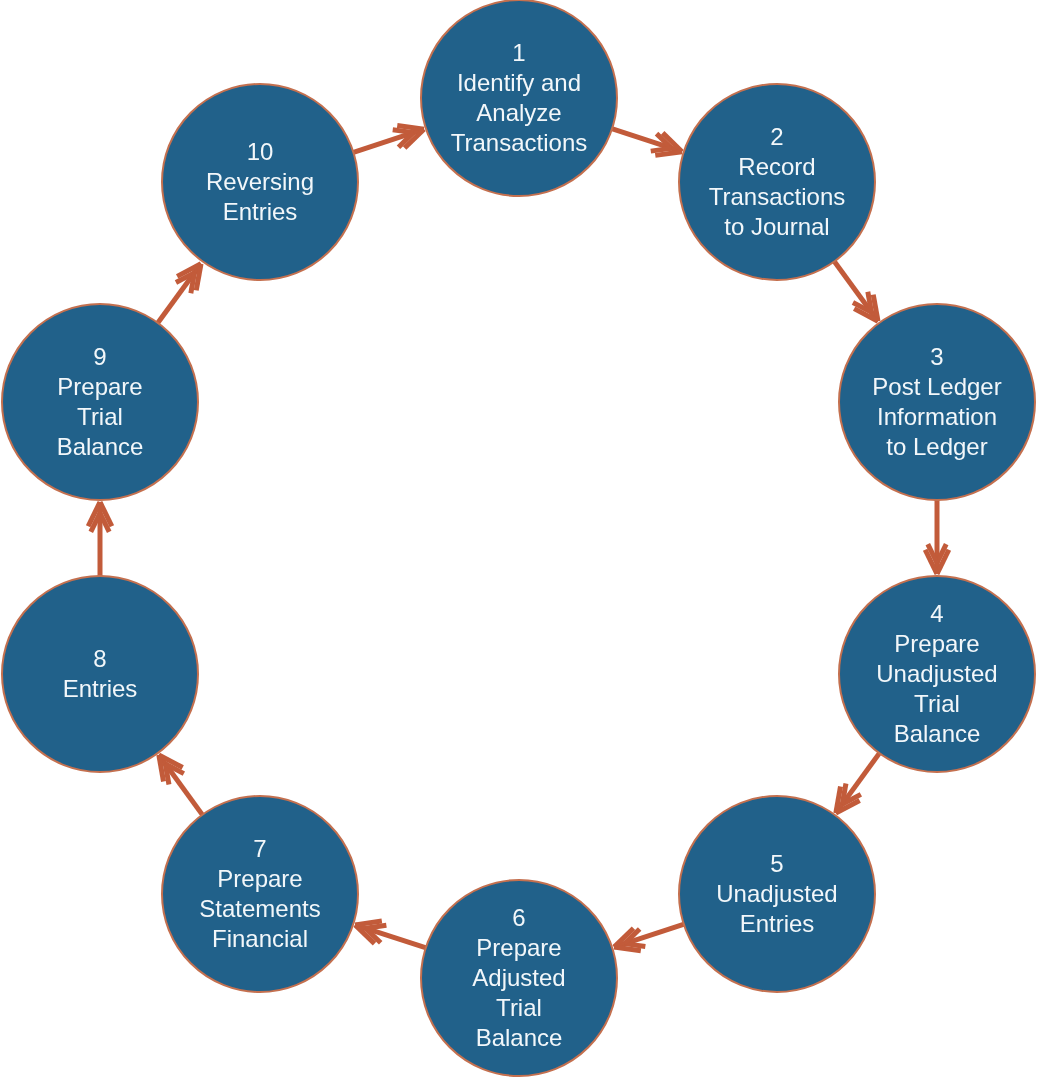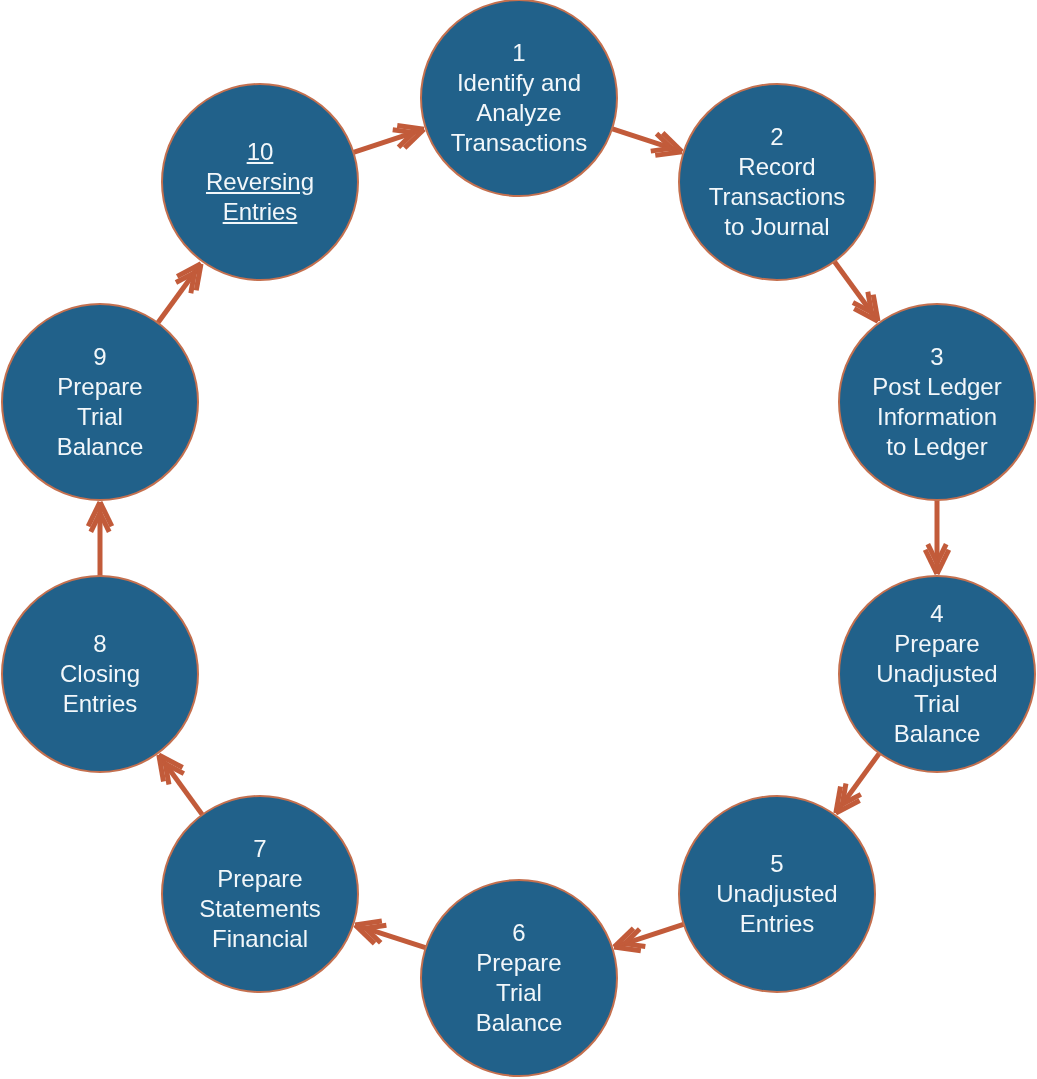--- a/index.html
+++ b/index.html
@@ -32,21 +32,21 @@
   .label{width:100%;}
   .s1{left:420px;top:-1px;}
   .s2{left:678px;top:83px;}
   .s3{left:838px;top:303px;}
   .s4{left:838px;top:575px;}
   .s5{left:678px;top:795px;}
   .s6{left:420px;top:879px;}
   .s7{left:161px;top:795px;}
   .s8{left:1px;top:575px;}
   .s9{left:1px;top:303px;}
-  .s10{left:161px;top:83px;text-decoration:underline;}
+  .s10{left:161px;top:83px;}
 </style>
 </head>
 <body>
 
 <div class="diagram">
 
   <svg class="arrow-layer" width="1037" height="1079" viewBox="0 0 1037 1079" xmlns="http://www.w3.org/2000/svg">
       <g>
         <line x1="610.1790633682698" y1="128.03961390039896" x2="682.0218089913857" y2="151.70873552041775"></line>
         <line x1="682.0218089913857" y1="151.70873552041775" x2="662.6766748110342" y2="132.8735083239065"></line>
@@ -161,38 +161,38 @@
       <div>5</div>
       <div>Unadjusted</div>
       <div>Entries</div>
     </div>
   </div>
 
   <div class="circle s6">
     <div class="label">
       <div>6</div>
       <div>Prepare</div>
+      <div>Adjusted</div>
       <div>Trial</div>
       <div>Balance</div>
     </div>
   </div>
 
   <div class="circle s7">
     <div class="label">
       <div>7</div>
       <div>Prepare</div>
       <div>Statements</div>
       <div>Financial</div>
     </div>
   </div>
 
   <div class="circle s8">
     <div class="label">
       <div>8</div>
-      <div>Closing</div>
       <div>Entries</div>
     </div>
   </div>
 
   <div class="circle s9">
     <div class="label">
       <div>9</div>
       <div>Prepare</div>
       <div>Trial</div>
       <div>Balance</div>

